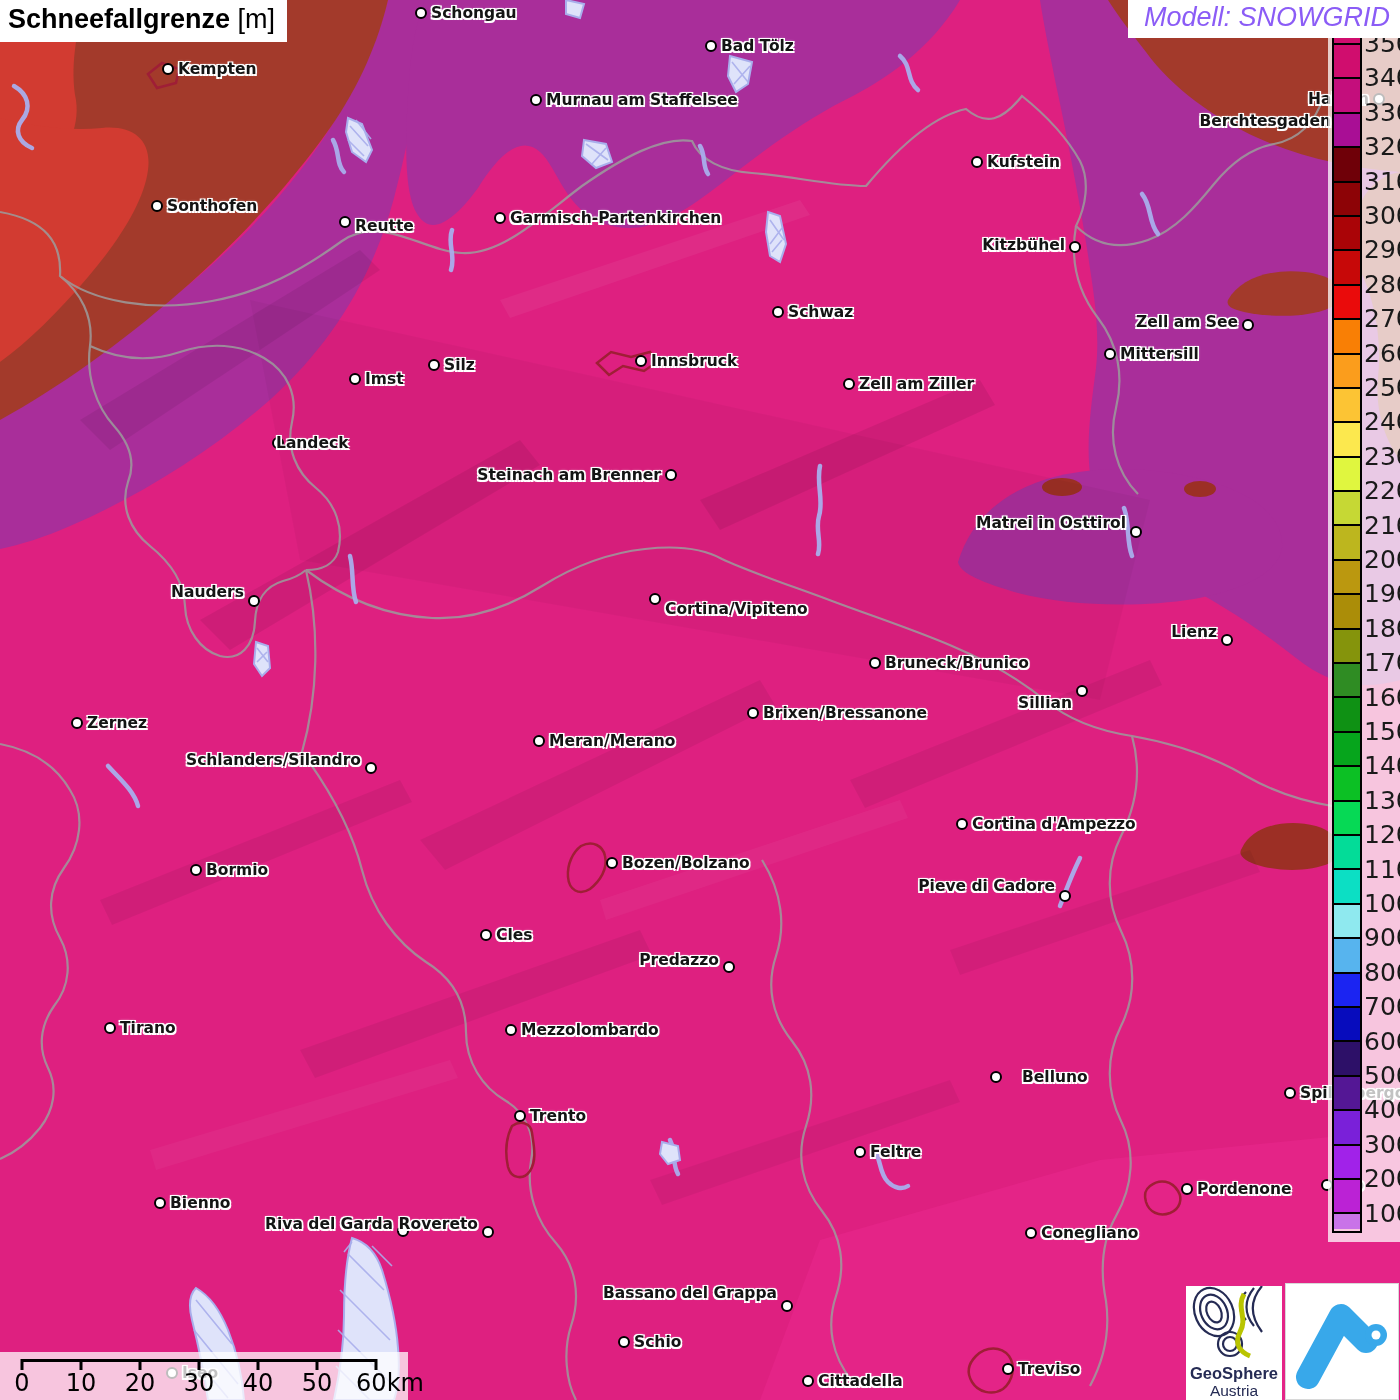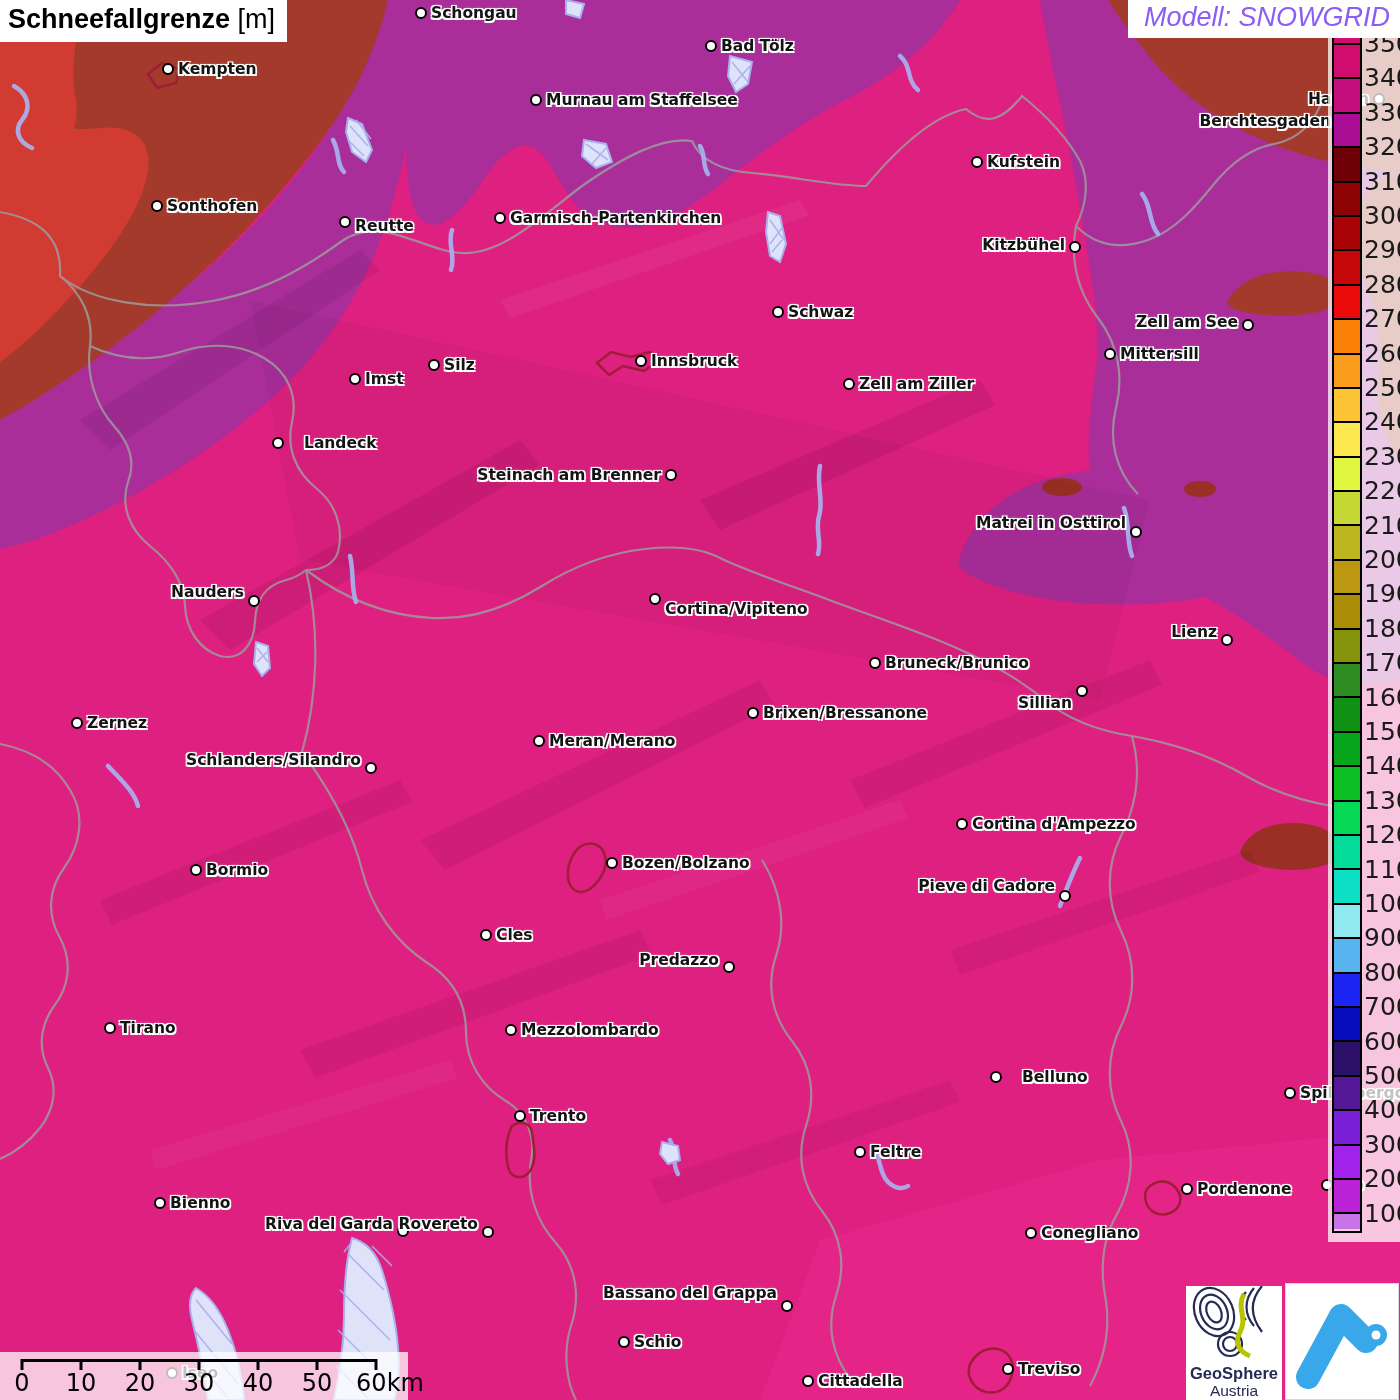--- a/index.html
+++ b/index.html
@@ -182,21 +182,21 @@
       <div class="city-label" style="top: 354px; left: 1120px;">Mittersill</div>
       <div class="city-dot" style="left: 635px; top: 355px;"></div>
       <div class="city-label" style="top: 361px; left: 651px;">Innsbruck</div>
       <div class="city-dot" style="left: 428px; top: 359px;"></div>
       <div class="city-label" style="top: 365px; left: 444px;">Silz</div>
       <div class="city-dot" style="left: 349px; top: 373px;"></div>
       <div class="city-label" style="top: 379px; left: 365px;">Imst</div>
       <div class="city-dot" style="left: 843px; top: 378px;"></div>
       <div class="city-label" style="top: 384px; left: 859px;">Zell am Ziller</div>
       <div class="city-dot" style="left: 272px; top: 437px;"></div>
-      <div class="city-label" style="top: 443px; left: 288px; padding-left: 16px;">Landeck</div>
+      <div class="city-label" style="top: 443px; left: 276px;">Landeck</div>
       <div class="city-dot" style="left: 665px; top: 469px;"></div>
       <div class="city-label" style="top: 475px; right: 739px;">Steinach am Brenner</div>
       <div class="city-dot" style="left: 1130px; top: 526px;"></div>
       <div class="city-label" style="top: 523px; right: 274px;">Matrei in Osttirol</div>
       <div class="city-dot" style="left: 248px; top: 595px;"></div>
       <div class="city-label" style="top: 592px; right: 1156px;">Nauders</div>
       <div class="city-dot" style="left: 649px; top: 593px;"></div>
       <div class="city-label" style="top: 609px; left: 665px;">Cortina/Vipiteno</div>
       <div class="city-dot" style="left: 1221px; top: 634px;"></div>
       <div class="city-label" style="top: 632px; right: 183px;">Lienz</div>

